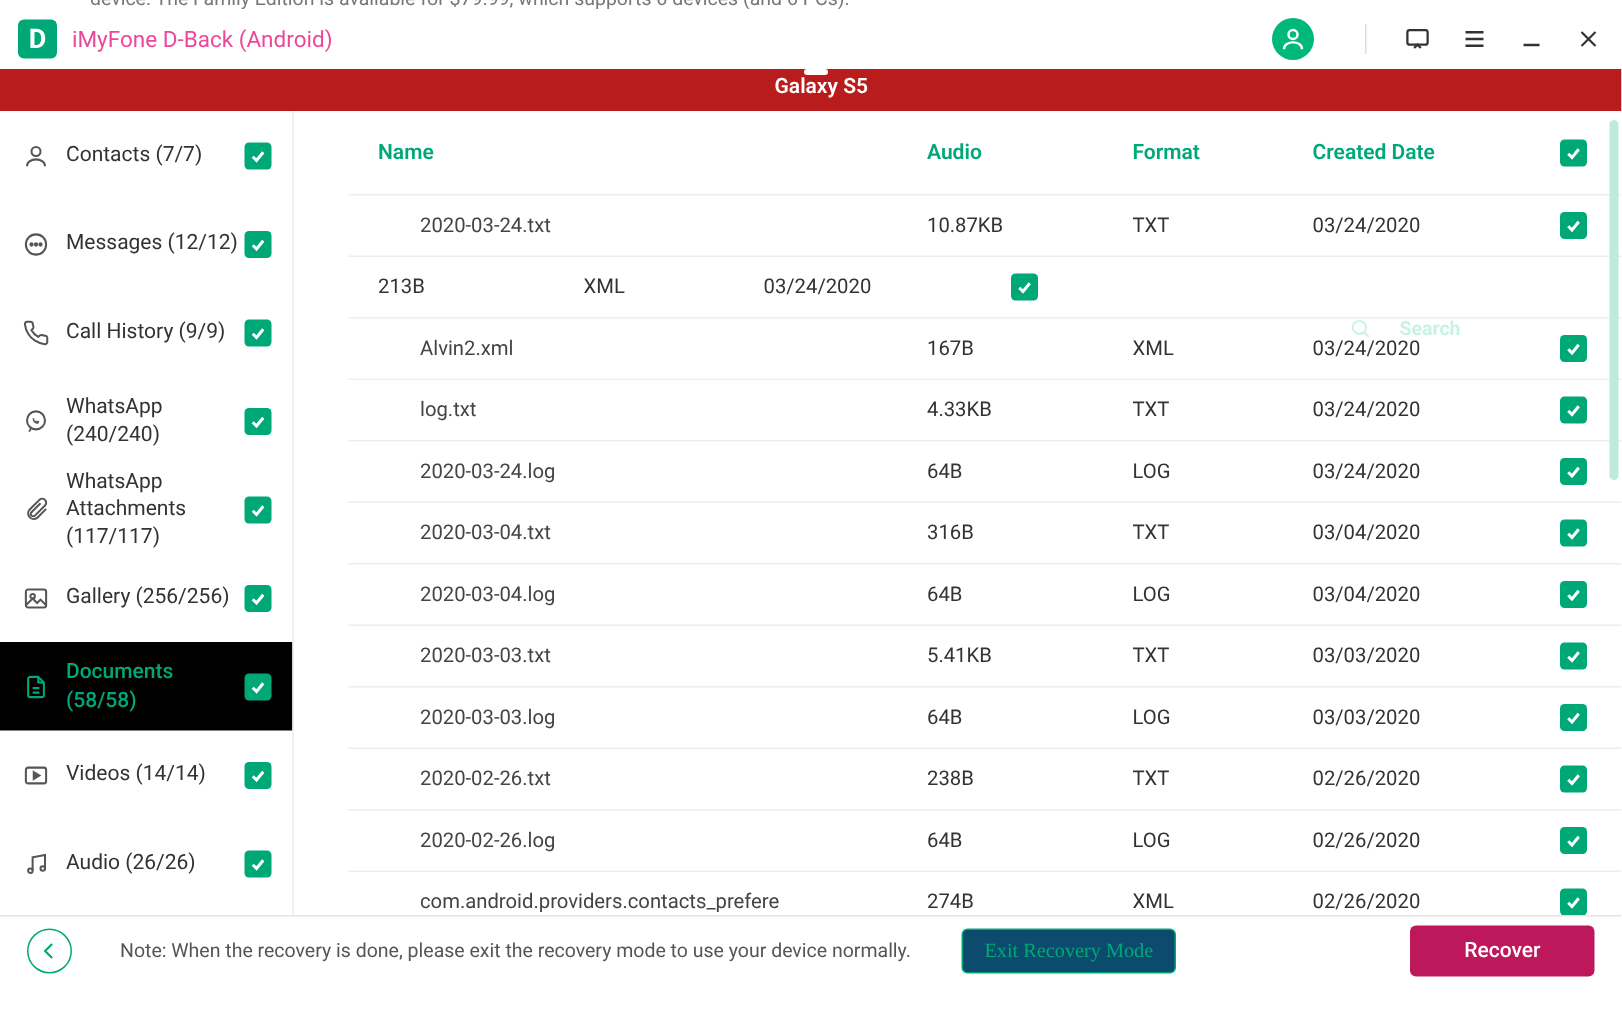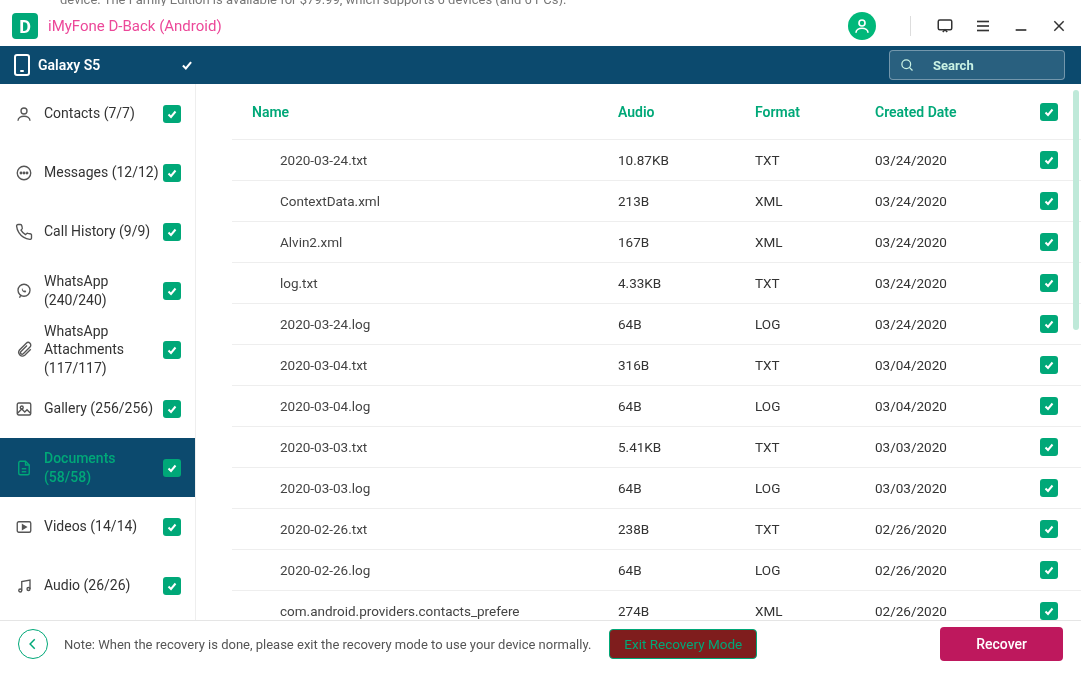--- a/index.html
+++ b/index.html
@@ -5,53 +5,53 @@
 * { margin: 0; padding: 0; box-sizing: border-box; font-family: -apple-system, BlinkMacSystemFont, "Segoe UI", Roboto, Arial, sans-serif; }
 body { background: #fff; width: 1081px; height: 673px; overflow: hidden; position: relative; }
 .truncated-header { height: 6px; background: #fff; color: #777; font-size: 13px; padding-left: 60px; overflow: hidden; line-height: 0; }
 .titlebar { height: 40px; display: flex; align-items: center; padding: 0 12px; background: #fff; }
 .app-logo { width: 26px; height: 26px; background: #00a878; border-radius: 4px; display: flex; align-items: center; justify-content: center; color: #fff; font-weight: bold; font-size: 18px; margin-right: 10px; }
 .app-title { font-size: 15px; color: #ec4899; flex: 1; }
 .titlebar-icons { display: flex; align-items: center; gap: 18px; }
 .titlebar-icon { width: 20px; height: 20px; display: flex; align-items: center; justify-content: center; color: #333; cursor: pointer; }
 .avatar-icon { width: 28px; height: 28px; border-radius: 50%; background: #00b87a; display: flex; align-items: center; justify-content: center; margin-right: 10px; }
 .divider-v { width: 1px; height: 20px; background: #ddd; margin: 0 6px; }
-.device-bar { height: 38px; background: #0c4a6e; display: flex; align-items: center; padding-left: 14px; }
+.device-bar { height: 28px; background: #b91c1c; display: flex; align-items: center; padding-left: 14px; flex-direction: column; }
 .device-icon { width: 16px; height: 22px; border: 2px solid #fff; border-radius: 3px; margin-right: 8px; position: relative; }
 .device-icon::after { content: ""; position: absolute; bottom: 2px; left: 50%; transform: translateX(-50%); width: 4px; height: 2px; background: #fff; border-radius: 1px; }
 .device-name { color: #fff; font-weight: 600; font-size: 14px; flex: 0 0 140px; }
 .device-check { color: #fff; width: 18px; height: 18px; display: flex; align-items: center; justify-content: center; }
 .search-wrap { margin-left: auto; margin-right: 16px; }
 .search-box { width: 176px; height: 30px; background: rgba(255,255,255,0.12); border: 1px solid rgba(255,255,255,0.35); border-radius: 4px; display: flex; align-items: center; padding: 0 10px; color: #c9f2e4; }
 .search-box input { background: transparent; border: none; outline: none; color: #fff; font-size: 13px; margin-left: 18px; width: 120px; font-weight: bold; }
 .search-box input::placeholder { color: #c9f2e4; }
 .main { display: flex; height: 536px; }
 .sidebar { width: 215px; background: #fff; overflow-y: auto; }
 .sidebar-item { display: flex; align-items: center; padding: 0 14px; min-height: 59px; cursor: pointer; position: relative; }
-.sidebar-item.active { background: #0c4a6e; }
+.sidebar-item.active { background: #000000; }
 .sidebar-item.active .sidebar-label { color: #00a878; font-weight: 500; }
 .sidebar-icon { width: 20px; height: 20px; margin-right: 10px; display: flex; align-items: center; justify-content: center; color: #555; flex-shrink: 0; }
 .sidebar-item.active .sidebar-icon { color: #00a878; }
 .sidebar-label { font-size: 14px; color: #333; flex: 1; line-height: 1.3; }
 .sidebar-check { width: 18px; height: 18px; background: #00a878; border-radius: 3px; display: flex; align-items: center; justify-content: center; flex-shrink: 0; }
 .filelist { flex: 1; display: flex; flex-direction: column; border-left: 1px solid #eee; position: relative; padding-left: 36px; }
 .table-header { display: flex; align-items: center; height: 55px; padding: 0 20px; color: #00a878; font-weight: 600; font-size: 14px; }
 .col-name { flex: 0 0 366px; }
 .col-size { flex: 0 0 137px; }
 .col-format { flex: 0 0 120px; }
 .col-date { flex: 0 0 162px; }
 .col-check { flex: 0 0 24px; display: flex; justify-content: center; }
 .table-body { flex: 1; overflow-y: auto; }
 .table-row { display: flex; align-items: center; height: 41px; padding: 0 20px; border-top: 1px solid #eee; font-size: 13.5px; color: #333; cursor: pointer; }
 .table-row .col-name { padding-left: 28px; color: #444; }
 .row-check { width: 18px; height: 18px; background: #00a878; border-radius: 3px; display: flex; align-items: center; justify-content: center; }
-.footer { height: 47px; border-top: 1px solid #e5e5e5; display: flex; align-items: center; padding: 0 18px; }
+.footer { height: 47px; border-top: 1px solid #e5e5e5; display: flex; align-items: center; padding: 0 18px; gap: 16px; }
 .back-btn { width: 30px; height: 30px; border: 1.5px solid #00a878; border-radius: 50%; display: flex; align-items: center; justify-content: center; color: #00a878; cursor: pointer; margin-right: 16px; }
 .footer-note { font-size: 13px; color: #555; flex: 0 0 auto; margin-right: 18px; }
-.exit-btn { border: 1.5px solid #00a878; color: #00a878; background: #7f1d1d; padding: 6px 14px; border-radius: 4px; font-size: 13.5px; cursor: pointer; }
+.exit-btn { border: 1.5px solid #00a878; color: #00a878; background: #0c4a6e; padding: 6px 14px; border-radius: 4px; font-size: 13.5px; cursor: pointer; font-family: Liberation Serif, serif; }
 .recover-btn { margin-left: auto; background: #be185d; color: #fff; border: none; padding: 9px 36px; border-radius: 4px; font-size: 14px; font-weight: 500; cursor: pointer; }
 .scroll-indicator { position: absolute; right: 2px; top: 6px; width: 6px; height: 240px; background: #bfe9d9; border-radius: 3px; }
 svg { display: block; }
 </style>
 </head>
 <body>
 
 <div class="truncated-header">device. The Family Edition is available for $79.99, which supports 6 devices (and 6 PCs).</div>
 
 <div class="titlebar">
@@ -268,21 +268,20 @@
           <div class="col-date">03/24/2020</div>
           <div class="col-check">
             <div class="row-check">
               <svg width="12" height="12" viewBox="0 0 24 24" fill="none" stroke="#fff" stroke-width="4">
                 <polyline points="5 13 10 18 19 7"></polyline>
               </svg>
             </div>
           </div>
         </div>
         <div class="table-row">
-          <div class="col-name">ContextData.xml</div>
           <div class="col-size">213B</div>
           <div class="col-format">XML</div>
           <div class="col-date">03/24/2020</div>
           <div class="col-check">
             <div class="row-check">
               <svg width="12" height="12" viewBox="0 0 24 24" fill="none" stroke="#fff" stroke-width="4">
                 <polyline points="5 13 10 18 19 7"></polyline>
               </svg>
             </div>
           </div>

